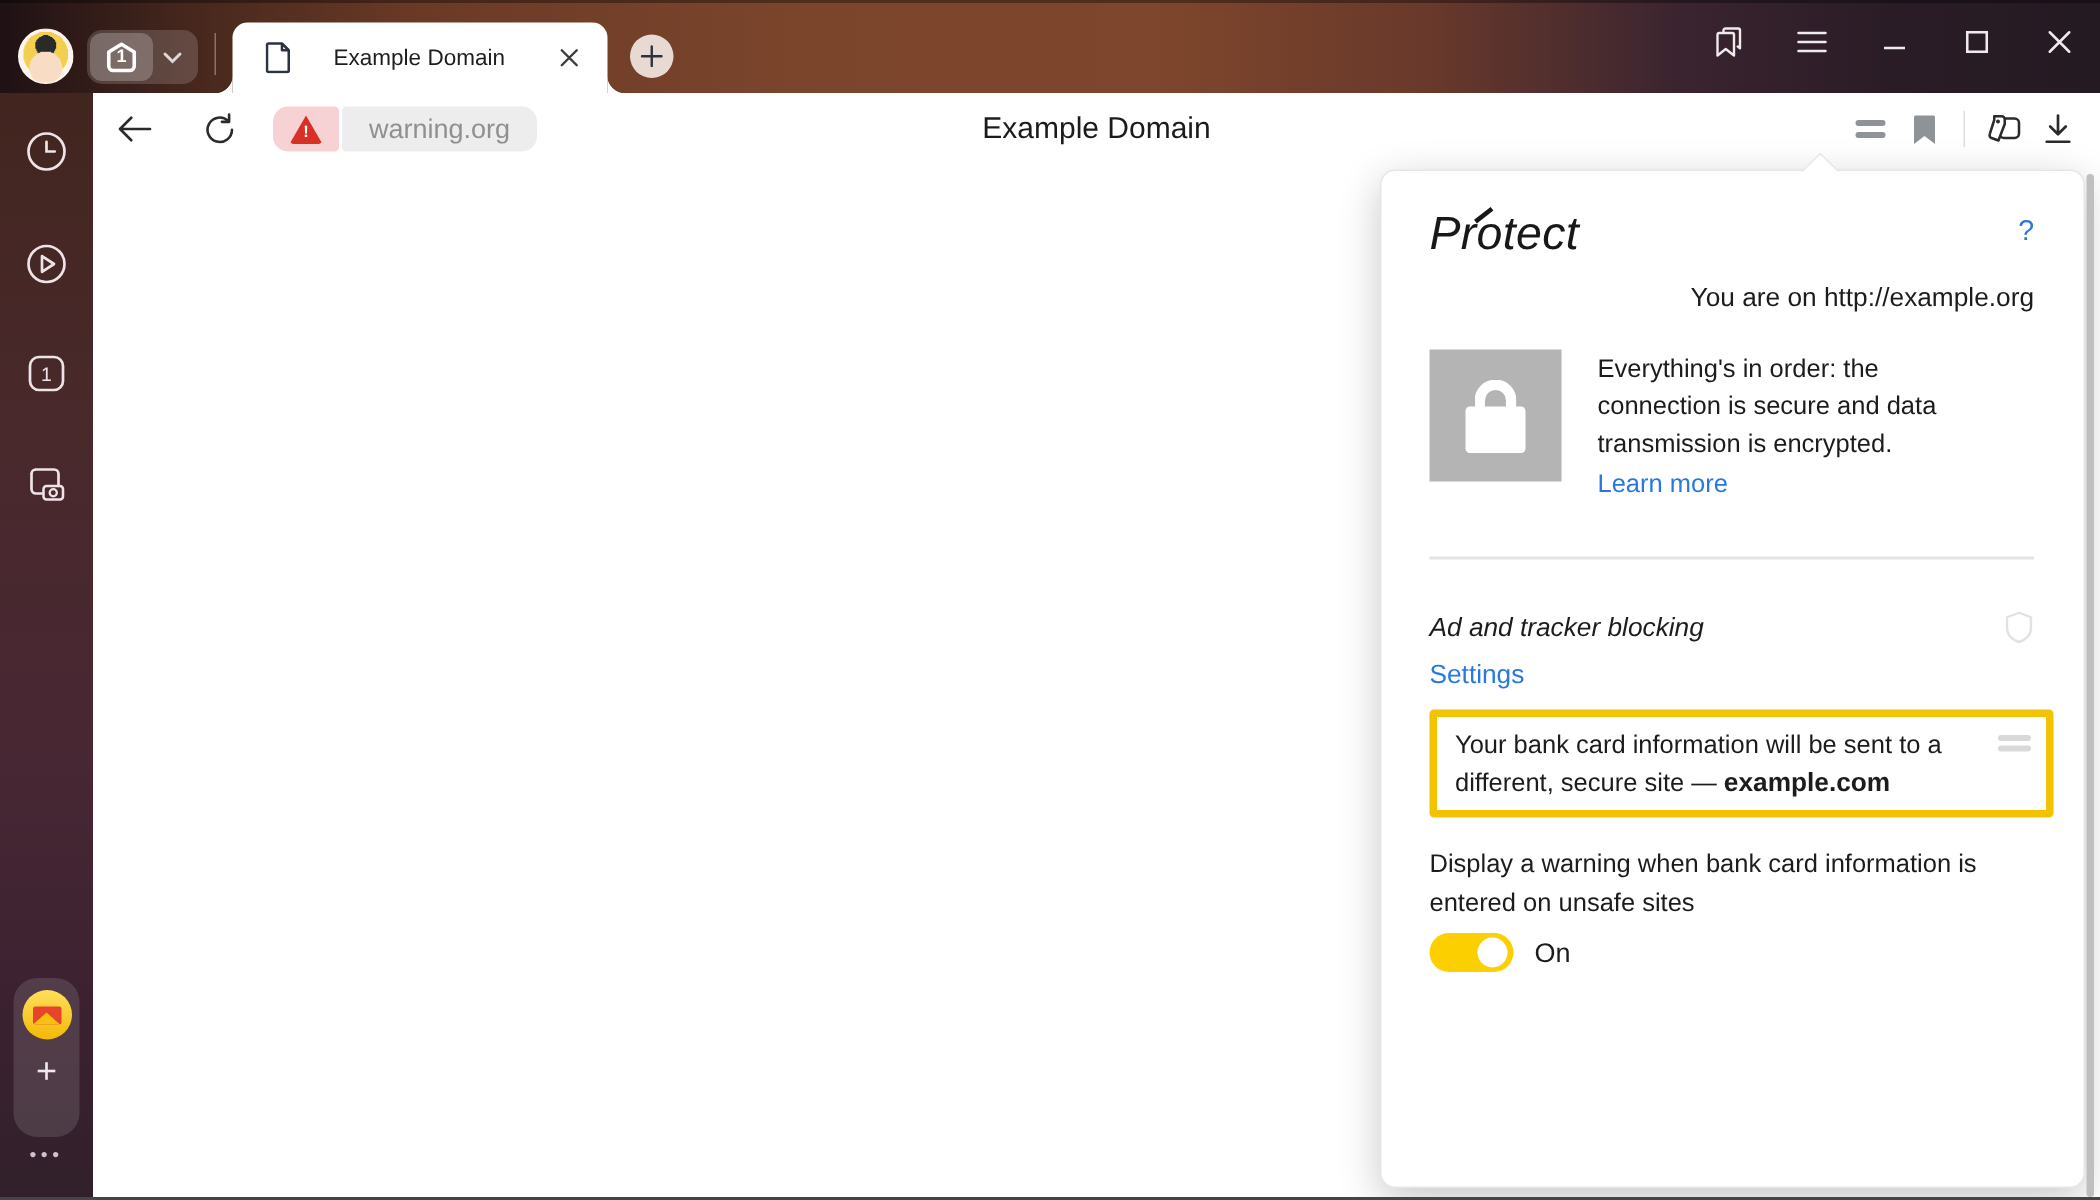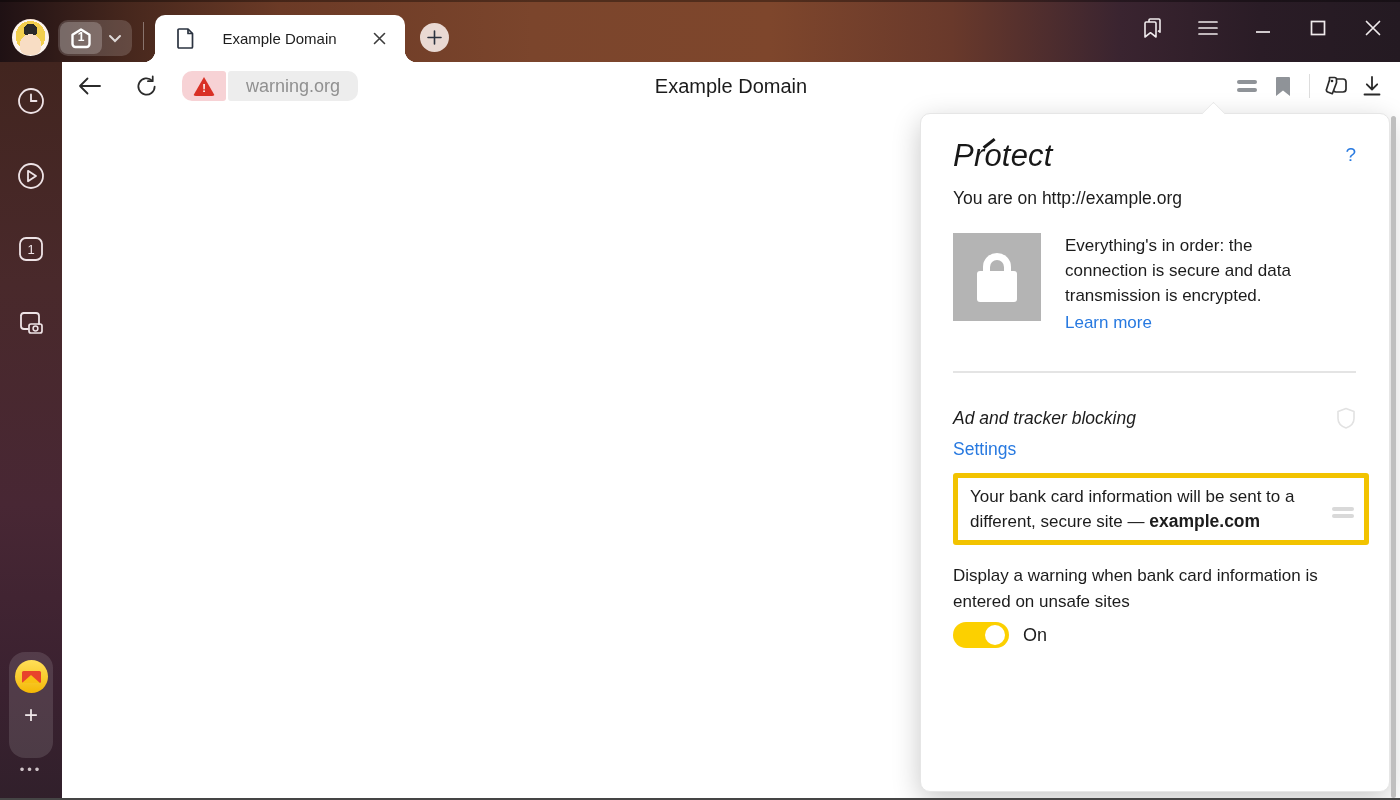--- a/index.html
+++ b/index.html
@@ -84,40 +84,40 @@
     border:1px solid #e6e6e6; border-radius:10px; box-shadow:0 8px 28px rgba(0,0,0,0.22); z-index:5; }
   .caret { position:absolute; left:284px; top:-9px; width:17px; height:17px; background:#fff;
     transform:rotate(45deg); border-left:1px solid #e6e6e6; border-top:1px solid #e6e6e6; border-radius:2px 0 0 0; }
   .panel-inner { padding:24px 33px 0 32px; }
   .panel-head { display:flex; align-items:flex-start; justify-content:space-between; }
   .panel-title { font-size:31px; color:#181818; letter-spacing:0.2px; position:relative;font-style:italic; }
   .panel-title .oslash { position:relative; display:inline-block; }
   .panel-title .oslash::after { content:''; position:absolute; left:-2px; top:4px; width:14px; height:2.5px;
     background:#181818; transform:rotate(-38deg); }
   .help-link { font-size:19px; color:#2779e0; margin-top:6px; }
-  .youareon { margin-top:14px; font-size:17.5px; color:#1c1c1c; }
+  .youareon { margin-top:14px; font-size:17.5px; color:#1c1c1c;text-align:right; }
   .lockrow { margin-top:24px; display:flex; }
   .locksq { width:88px; height:88px; background:#b4b4b4; flex:0 0 auto; position:relative; }
   .locksq .shackle { position:absolute; left:30px; top:20px; width:28px; height:26px; border:7px solid #fff;
     border-bottom:none; border-radius:14px 14px 0 0; }
   .locksq .lockbody { position:absolute; left:24px; top:38px; width:40px; height:31px; background:#fff; border-radius:3px; }
   .locktext { margin-left:24px; width:260px; }
   .status-text { font-size:17px; line-height:25px; color:#1c1c1c; }
   .learn-more { display:inline-block; margin-top:5px; font-size:17px; color:#2779e0; }
   .divider { border:none; border-top:1px solid #e4e4e4; margin:0; }
   .div1 { margin-top:38px; }
   .raterow { height:63px; display:flex; align-items:center; justify-content:space-between; }
   .rate-link { font-size:17.5px; color:#2779e0; }
   .noreviews { display:flex; align-items:center; color:#9a9a9a; font-size:16.5px; }
   .star { color:#8f8f8f; font-size:17px; margin-right:6px; }
   .adrow { margin-top:34px; display:flex; align-items:center; justify-content:space-between;font-style:italic; }
   .adlabel { font-size:17.5px; color:#1c1c1c; }
   .settings-link { display:inline-block; margin-top:10px; font-size:17.5px; color:#2779e0; }
   .noticebox { margin-top:13px; margin-right:-13px; border:5px solid #f2c300; border-radius:3px; background:#fff;
-    padding:6px 10px 6px 12px; display:flex; align-items:center; }
+    padding:6px 10px 6px 12px; display:flex; align-items:flex-start; }
   .notice-text { font-size:17px; line-height:25px; color:#1c1c1c; flex:1; }
   .notice-domain { font-weight:bold; font-size:17.5px; }
   .notice-eq { margin-left:8px; margin-top:6px; display:flex; flex-direction:column; gap:3px; flex:0 0 auto; }
   .notice-eq i { display:block; width:22px; height:4px; border-radius:2px; background:#d9d9d9; }
   .sec-header { margin-top:42px; font-size:15.5px; font-weight:bold; color:#111; letter-spacing:0.3px; }
   .sec-text { margin-top:18px; font-size:17px; line-height:26px; color:#1c1c1c; }
   .togglerow { margin-top:7px; display:flex; align-items:center; }
   .toggle { width:56px; height:26px; border-radius:13px; background:#fcd000; position:relative; }
   .toggle .knob { position:absolute; right:4px; top:3px; width:20px; height:20px; border-radius:50%; background:#fff; }
   .toggle-label { margin-left:14px; font-size:18px; color:#1c1c1c; }

